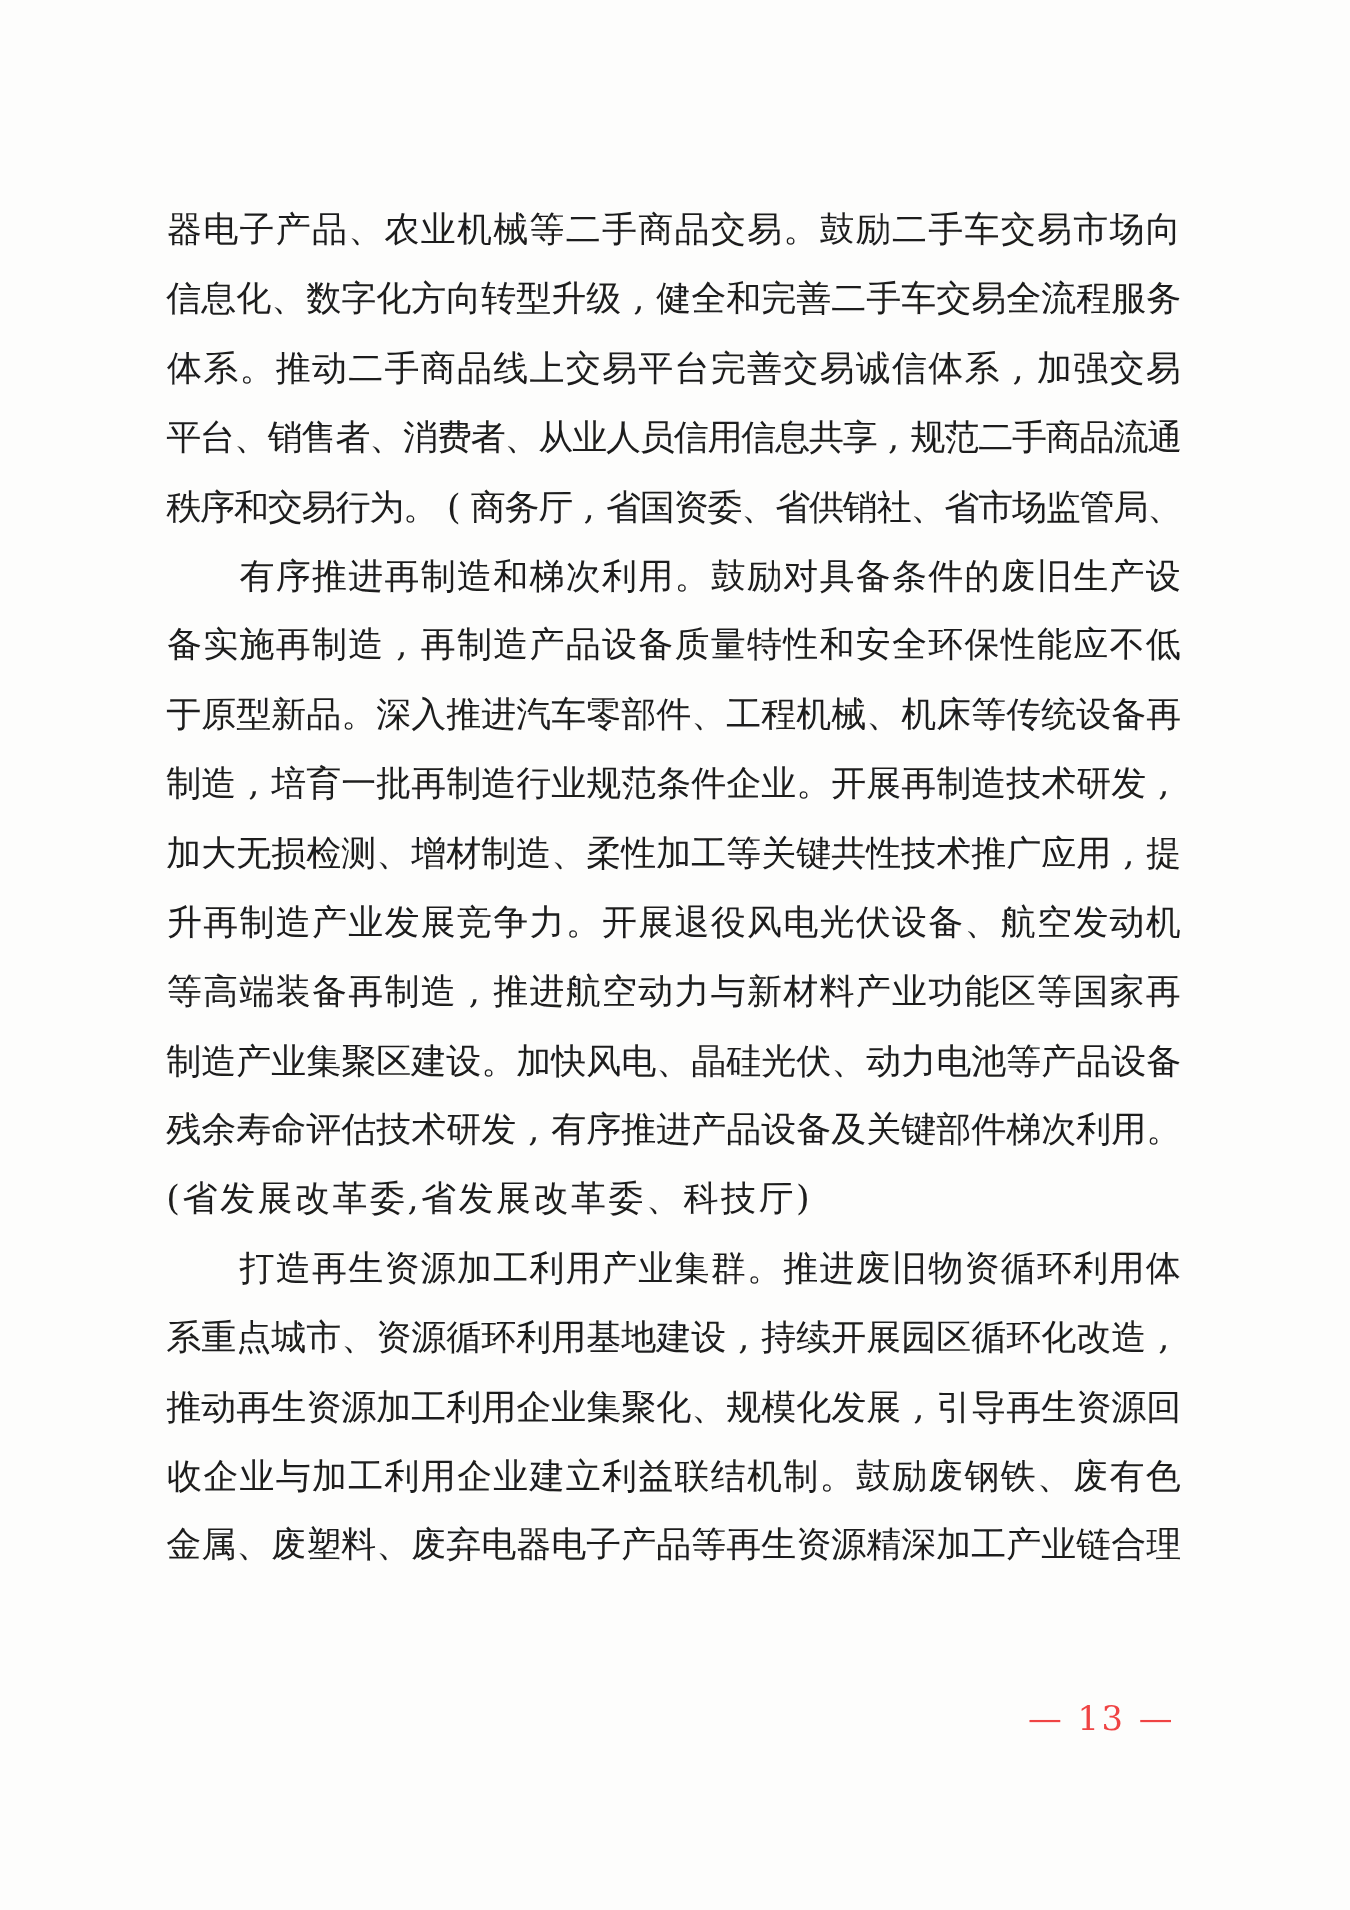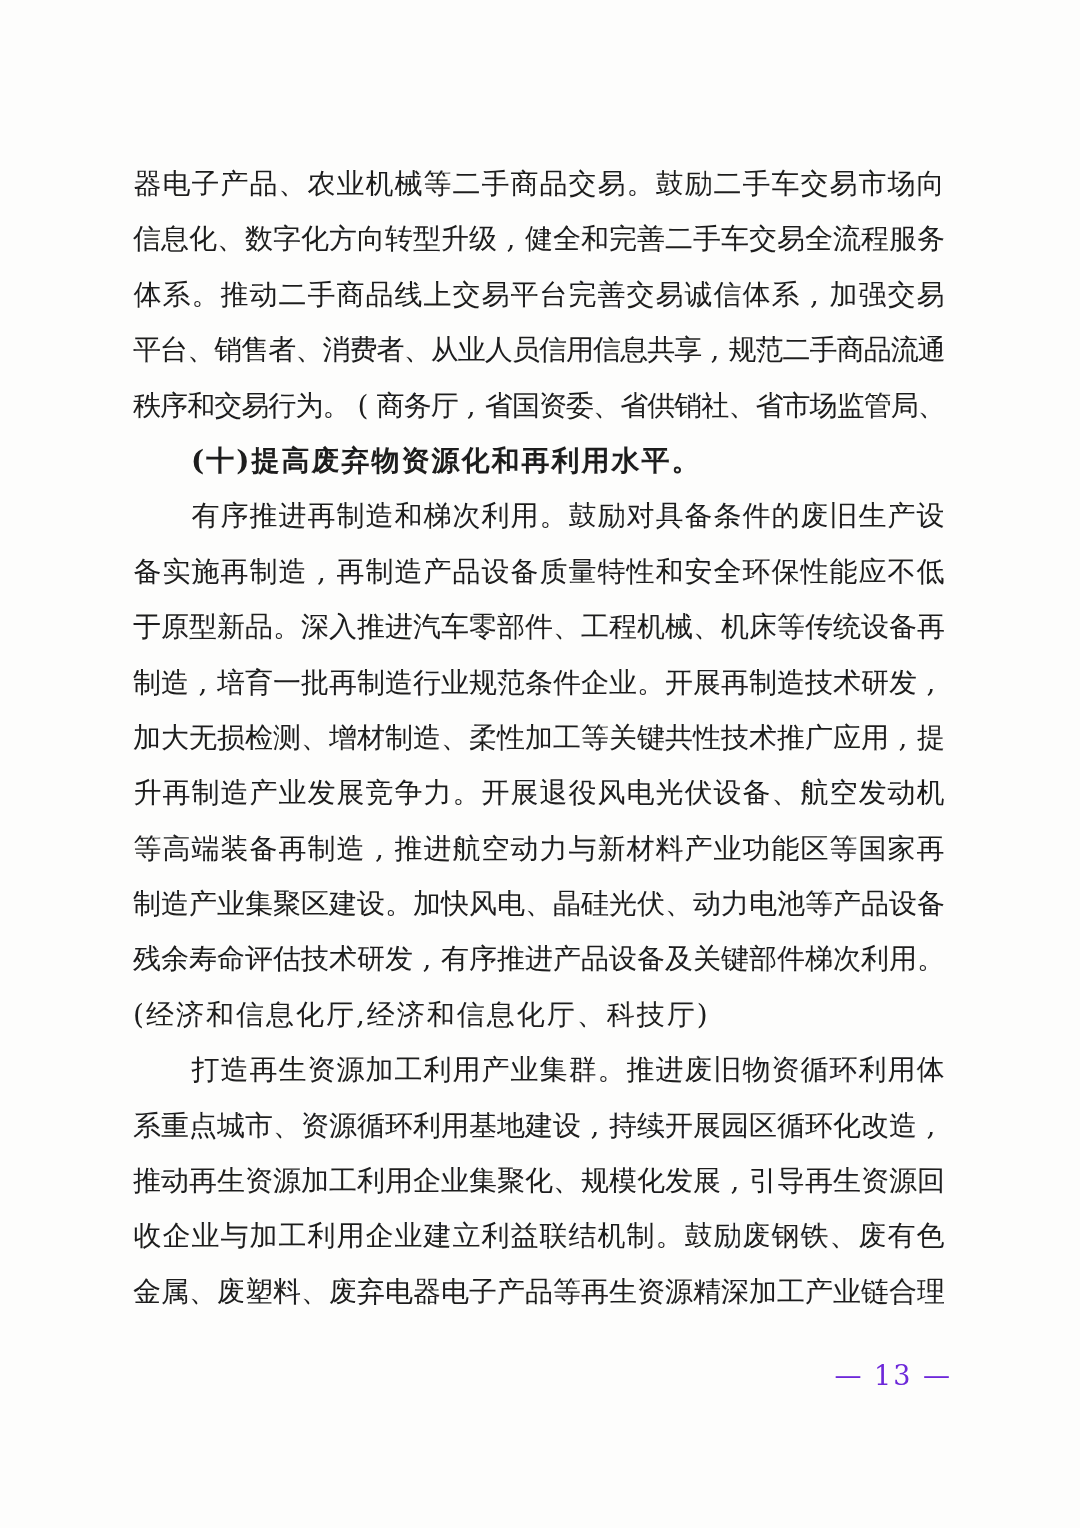--- a/index.html
+++ b/index.html
@@ -37,25 +37,25 @@
     min-width: 0;
     text-align: center;
   }
   .line.justify .ind { flex: 2 2 0; }
   
   .line.plain { letter-spacing: 2px; }
   .line.plain.indent { text-indent: 58px; }
   .footer-page-number {
     position: absolute;
     top: 1361px;
-    right: 128px;
+    right: 140px;
     font-size: 27px;
     line-height: 30px;
     letter-spacing: 2px;
-    color: #6d28d9;
+    color: #ef4444;
   }
 </style>
 </head>
 <body>
 
 <div class="page">
   <div class="body-text">
       <div class="para">
         <div class="line justify">
           <span class="ch">器</span>
@@ -206,23 +206,20 @@
           <span class="ch">、</span>
           <span class="ch">省</span>
           <span class="ch">市</span>
           <span class="ch">场</span>
           <span class="ch">监</span>
           <span class="ch">管</span>
           <span class="ch">局</span>
           <span class="ch">、</span>
         </div>
       </div>
-      <div class="para bold">
-        <div class="line plain indent">(十)提高废弃物资源化和再利用水平。</div>
-      </div>
       <div class="para">
         <div class="line justify">
           <span class="ind"></span>
           <span class="ch">有</span>
           <span class="ch">序</span>
           <span class="ch">推</span>
           <span class="ch">进</span>
           <span class="ch">再</span>
           <span class="ch">制</span>
           <span class="ch">造</span>
@@ -484,21 +481,21 @@
           <span class="ch">关</span>
           <span class="ch">键</span>
           <span class="ch">部</span>
           <span class="ch">件</span>
           <span class="ch">梯</span>
           <span class="ch">次</span>
           <span class="ch">利</span>
           <span class="ch">用</span>
           <span class="ch">。</span>
         </div>
-        <div class="line plain">(经济和信息化厅,经济和信息化厅、科技厅)</div>
+        <div class="line plain">(省发展改革委,省发展改革委、科技厅)</div>
       </div>
       <div class="para">
         <div class="line justify">
           <span class="ind"></span>
           <span class="ch">打</span>
           <span class="ch">造</span>
           <span class="ch">再</span>
           <span class="ch">生</span>
           <span class="ch">资</span>
           <span class="ch">源</span>

